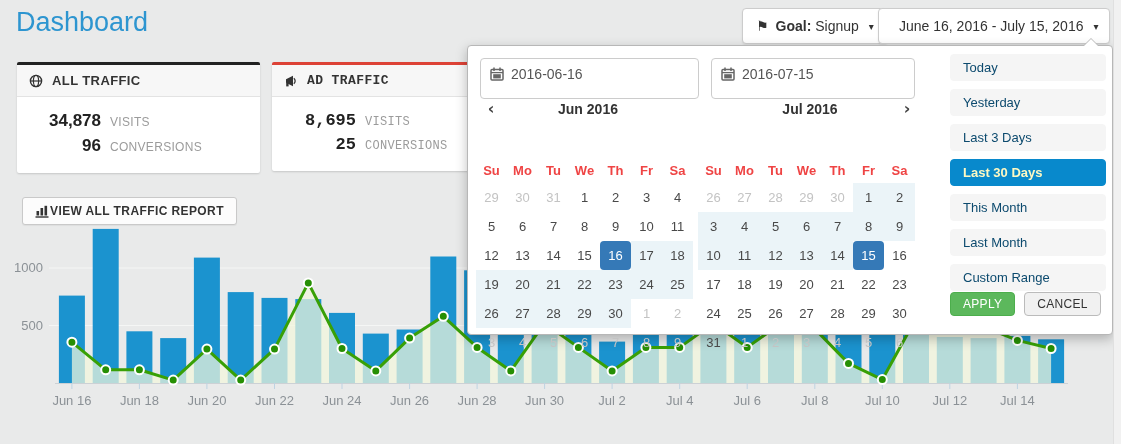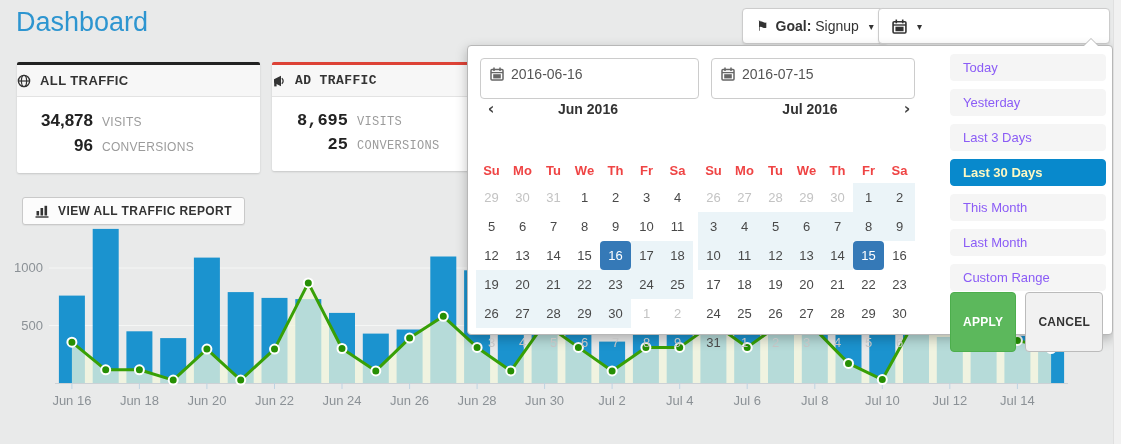--- a/index.html
+++ b/index.html
@@ -17,29 +17,29 @@
     background:#fff; border:1px solid #ccc; border-radius:4px; padding:0 13px;
     font-size:14px; color:#333; box-shadow:0 1px 2px rgba(0,0,0,.08); cursor:pointer; white-space:nowrap;
   }
   .goal-btn { left:742px; }
   .date-btn { left:878px; width:232px; }
   .caret { font-family:"DejaVu Sans",sans-serif; font-size:10px; color:#333; margin-left:3px; }
   .flag-glyph { font-family:"DejaVu Sans",sans-serif; font-size:14px; line-height:1; }
   
   .card { position:absolute; top:62px; width:243px; background:#fff; border-top:3px solid #222;
           border-radius:2px; box-shadow:0 1px 2px rgba(0,0,0,.15); z-index:2; }
-  .card-header { background:#f7f7f7; border-bottom:1px solid #e3e3e3; padding:8px 0;
+  .card-header { background:#f7f7f7; border-bottom:1px solid #e3e3e3; padding:8px 12px;
                  font-size:13px; font-weight:bold; letter-spacing:.4px; color:#333;
                  display:flex; align-items:center; gap:9px; }
-  .card-body { padding:9px 18px 12px; }
+  .card-body { padding:9px 12px 12px;margin-left:14px; }
   .stat-row { display:flex; align-items:baseline; margin:5px 0; }
   .stat-num { min-width:58px; text-align:right; font-size:17px; font-weight:bold; color:#222; margin-right:9px; }
   .stat-label { font-size:12px; color:#9b9b9b; letter-spacing:.3px; }
   
-  .report-btn { position:absolute; left:22px; top:197px; height:28px; display:flex; align-items:center; gap:8px;
+  .report-btn { position:absolute; left:22px; top:197px; height:28px; display:flex; align-items:center; 
     background:#fcfcfc; border:1px solid #c9c9c9; border-radius:3px; padding:0 12px;
     font-size:12px; font-weight:bold; letter-spacing:.4px; color:#333; cursor:pointer; z-index:2;
     box-shadow:0 1px 1px rgba(0,0,0,.05); }
   
   #chart { position:absolute; left:0; top:0; z-index:1; }
   .ylab, .xlab { font-size:13px; fill:#8b9196; font-family:"Liberation Sans",sans-serif; }
   .ylab { text-anchor:end; }
   .xlab { text-anchor:middle; }
   
   .drp { position:absolute; left:467px; top:45px; width:646px; height:290px; background:#fff;
@@ -63,24 +63,24 @@
   .cal-nav.prev { left:2px; } .cal-nav.next { right:2px; }
   .cal-row { display:flex; }
   .cal-cell { width:31px; text-align:center; font-size:13px; }
   .cal-cell.wd { height:25px; line-height:25px; font-weight:bold; color:#ef4444;margin-top:36px; }
   .cal-cell.day { height:29px; line-height:29px; color:#494949; cursor:pointer; border-radius:4px; }
   .cal-cell.day.off { color:#c3c3c3; }
   .cal-cell.day.in { background:#ebf4f8; border-radius:0; }
   .cal-cell.day.active { background:#3579b7; color:#fff; border-radius:4px; font-weight:normal; }
   .ranges { position:absolute; left:482px; top:8px; width:156px; }
   .range-item { margin-bottom:8px; padding:5px 12px; background:#f5f5f5; border:1px solid #f5f5f5;
-                border-radius:4px; color:#8b5cf6; font-size:13px; cursor:pointer; }
+                border-radius:4px; color:#0c4a6e; font-size:13px; cursor:pointer; }
   .range-item.active { background:#0889cc; border-color:#0889cc; color:#fef9c3; font-weight:bold; }
   .drp-buttons { position:absolute; left:482px; top:246px; display:flex; gap:9px; }
-  .btn { font-size:12px; font-weight:bold; padding:22px 12px; border-radius:4px; cursor:pointer;
+  .btn { font-size:12px; font-weight:normal; padding:4px 12px; border-radius:4px; cursor:pointer;
          font-family:"Liberation Sans",sans-serif; letter-spacing:.3px; }
   .btn-apply  { background:#5cb85c; border:1px solid #4cae4c; color:#fff; }
   .btn-cancel { background:#f1f1f1; border:1px solid #bbb; color:#333; }
   
   .scrollbar-track { position:absolute; right:0; top:0; width:8px; height:444px;
                      background:#f1f1f1; border-left:1px solid #e0e0e0; z-index:30; }
 </style>
 </head>
 <body>
 
@@ -194,20 +194,21 @@
 </div>
 
 <div class="top-btn date-btn">
   <svg width="15" height="15" viewBox="0 0 14 14">
     <rect x="1" y="2.5" width="12" height="10.5" rx="1" fill="none" stroke="#333" stroke-width="1.5"></rect>
     <line x1="4" y1="0.5" x2="4" y2="4" stroke="#333" stroke-width="1.5"></line>
     <line x1="10" y1="0.5" x2="10" y2="4" stroke="#333" stroke-width="1.5"></line>
     <line x1="1" y1="5.6" x2="13" y2="5.6" stroke="#333" stroke-width="1.3"></line>
     <rect x="3.2" y="7.2" width="7.6" height="4.2" fill="#333"></rect>
   </svg>
+  <span>June 16, 2016 - July 15, 2016</span>
   <span class="caret">▾</span>
 </div>
 
 <div class="card" style="left: 17px; border-top-color: rgb(34, 34, 34);">
   <div class="card-header">
     <svg width="14" height="14" viewBox="0 0 14 14">
       <circle cx="7" cy="7" r="5.6" fill="none" stroke="#333" stroke-width="1.4"></circle>
       <ellipse cx="7" cy="7" rx="2.6" ry="5.6" fill="none" stroke="#333" stroke-width="1.2"></ellipse>
       <line x1="1.4" y1="7" x2="12.6" y2="7" stroke="#333" stroke-width="1.2"></line>
     </svg>

